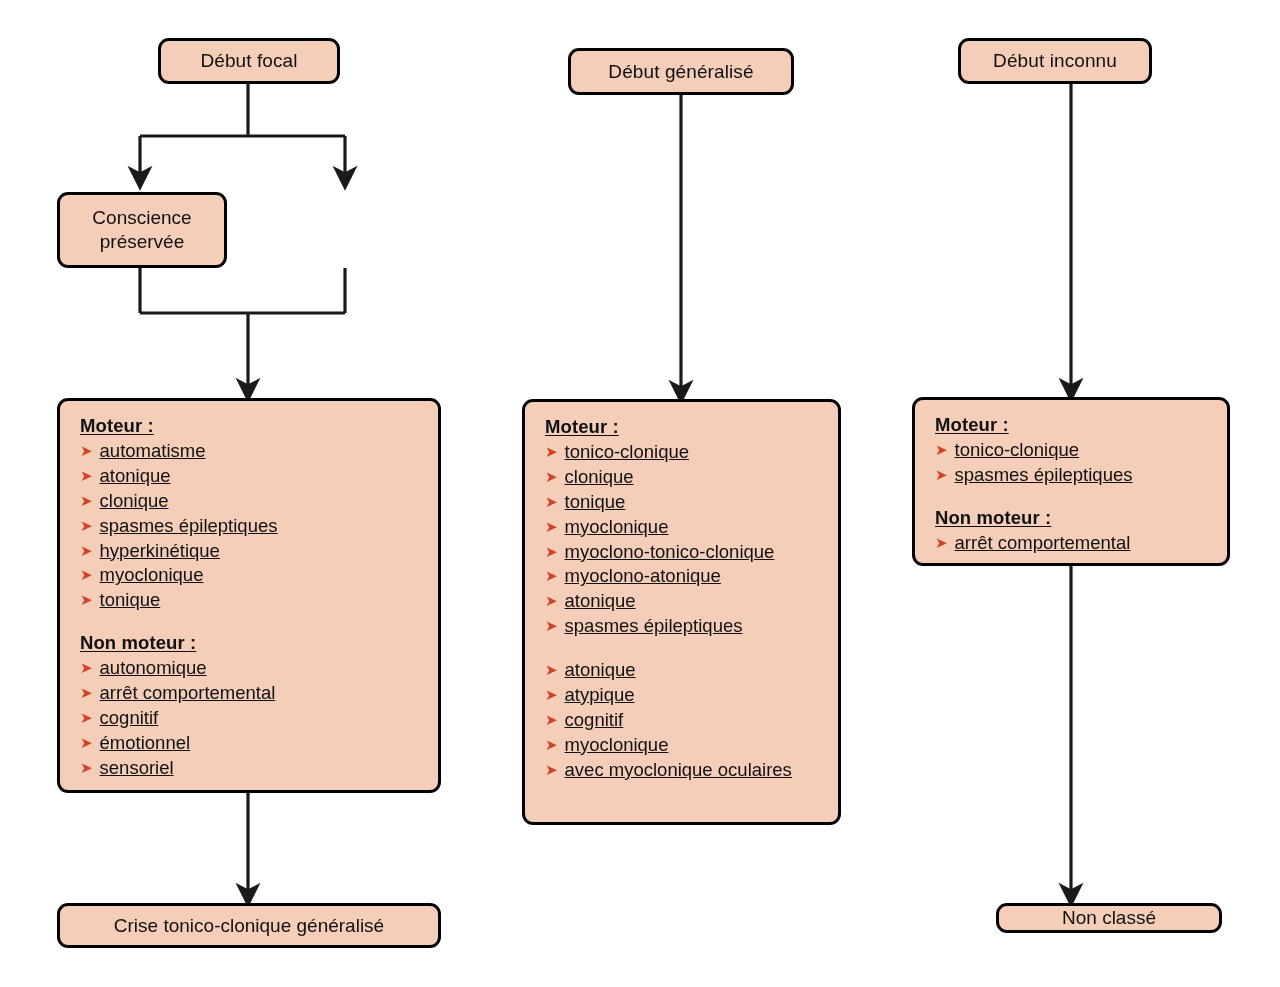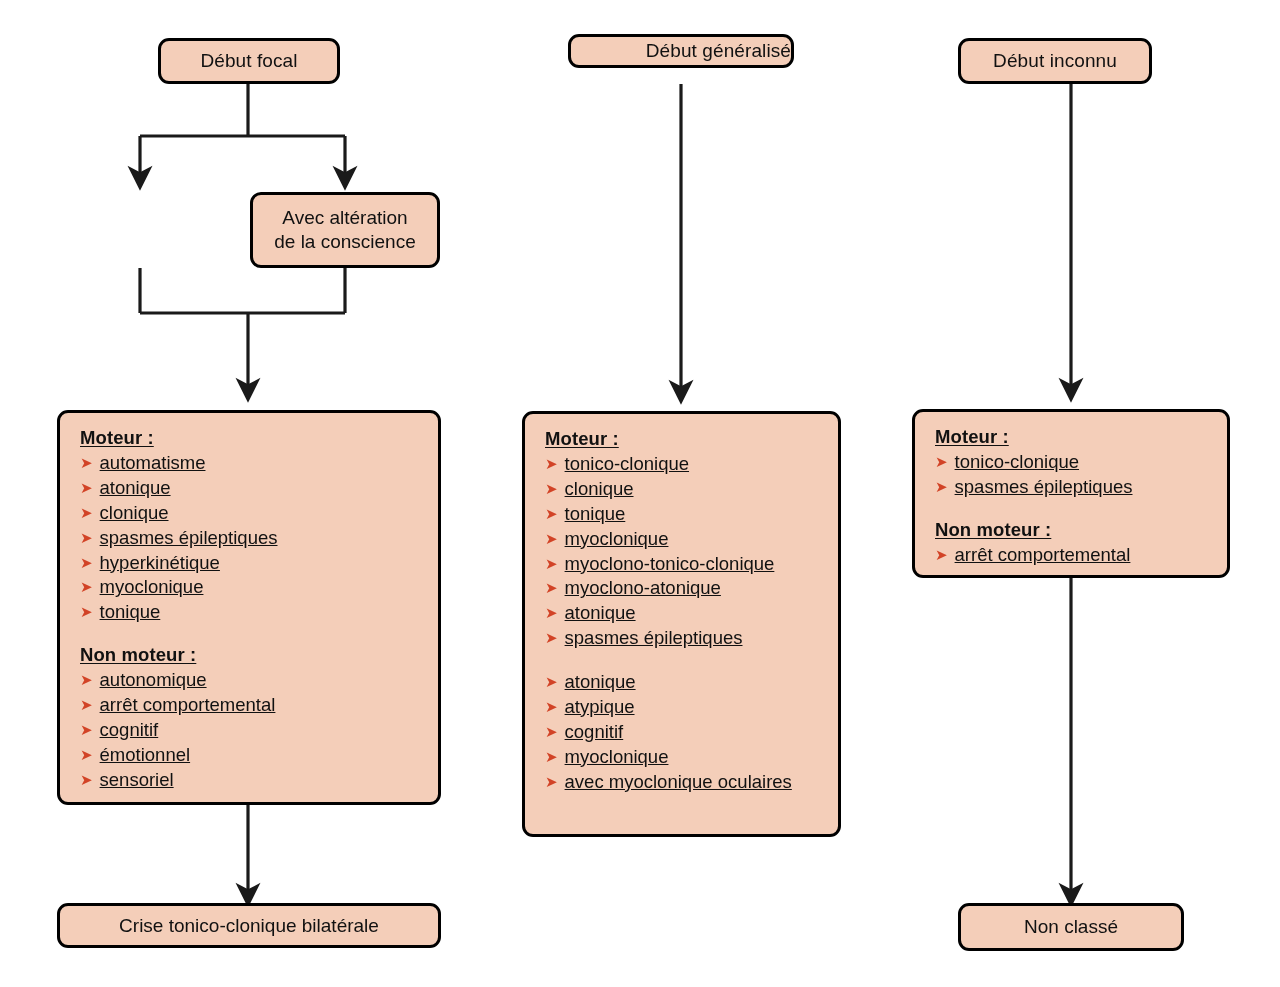--- a/index.html
+++ b/index.html
@@ -61,21 +61,20 @@
   .node.terminal-node {
     font-size: 19px;
     font-weight: 400;
   }
 
   .node.list-node {
     align-items: flex-start;
     justify-content: flex-start;
     text-align: left;
     padding: 14px 14px 14px 20px;
-    margin-top: 12px;
   }
 
   .node-label {
     display: block;
     white-space: pre-line;
   }
 
   .list-body {
     width: 100%;
   }
@@ -150,25 +149,25 @@
 
     <path d="M1071,84 L1071,390" stroke="#1A1A1A" stroke-width="3.2" fill="none" marker-end="url(#arrowhead)"></path>
 
     <path d="M1071,566 L1071,895" stroke="#1A1A1A" stroke-width="3.2" fill="none" marker-end="url(#arrowhead)"></path>
   </svg>
 
   <div class="node header-node" style="left:158px; top:38px; width:182px; height:46px;">
     <span class="node-label">Début focal</span>
   </div>
 
-
-  <div class="node branch-node" style="left:250px; top:192px; width:190px; height:76px;">
-    <span class="node-label">Avec altération
-de la conscience</span>
-  </div>
+  <div class="node branch-node" style="left:57px; top:192px; width:170px; height:76px;">
+    <span class="node-label">Conscience
+préservée</span>
+  </div>
+
 
   <div class="node list-node" style="left:57px; top:398px; width:384px; height:395px;">
     <div class="list-body">
 
       <div class="group-block">
         <span class="group-heading">Moteur :</span>
         <ul class="item-list">
           <li class="item-row">
             <span class="bullet-arrow">➤</span>
             <span class="item-text">automatisme</span>
@@ -223,24 +222,24 @@
             <span class="bullet-arrow">➤</span>
             <span class="item-text">sensoriel</span>
           </li>
         </ul>
       </div>
 
     </div>
   </div>
 
   <div class="node terminal-node" style="left:57px; top:903px; width:384px; height:45px;">
-    <span class="node-label">Crise tonico-clonique bilatérale</span>
-  </div>
-
-  <div class="node header-node" style="left:568px; top:34px; width:226px; height:34px;justify-content:flex-end;">
+    <span class="node-label">Crise tonico-clonique généralisé</span>
+  </div>
+
+  <div class="node header-node" style="left:568px; top:48px; width:226px; height:47px;">
     <span class="node-label">Début généralisé</span>
   </div>
 
   <div class="node list-node" style="left:522px; top:399px; width:319px; height:426px;">
     <div class="list-body">
 
       <div class="group-block">
         <span class="group-heading">Moteur :</span>
         <ul class="item-list">
           <li class="item-row">
@@ -333,17 +332,17 @@
           <li class="item-row">
             <span class="bullet-arrow">➤</span>
             <span class="item-text">arrêt comportemental</span>
           </li>
         </ul>
       </div>
 
     </div>
   </div>
 
-  <div class="node terminal-node" style="left:958px; top:903px; width:226px; height:48px;">
+  <div class="node terminal-node" style="left:996px; top:903px; width:226px; height:30px;">
     <span class="node-label">Non classé</span>
   </div>
 
 </div>
 
 </body></html>

